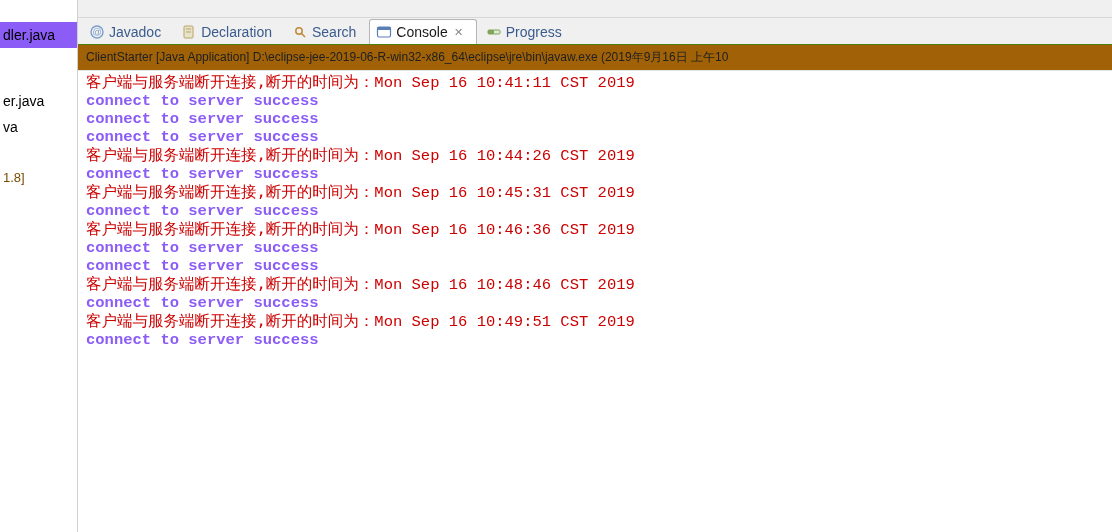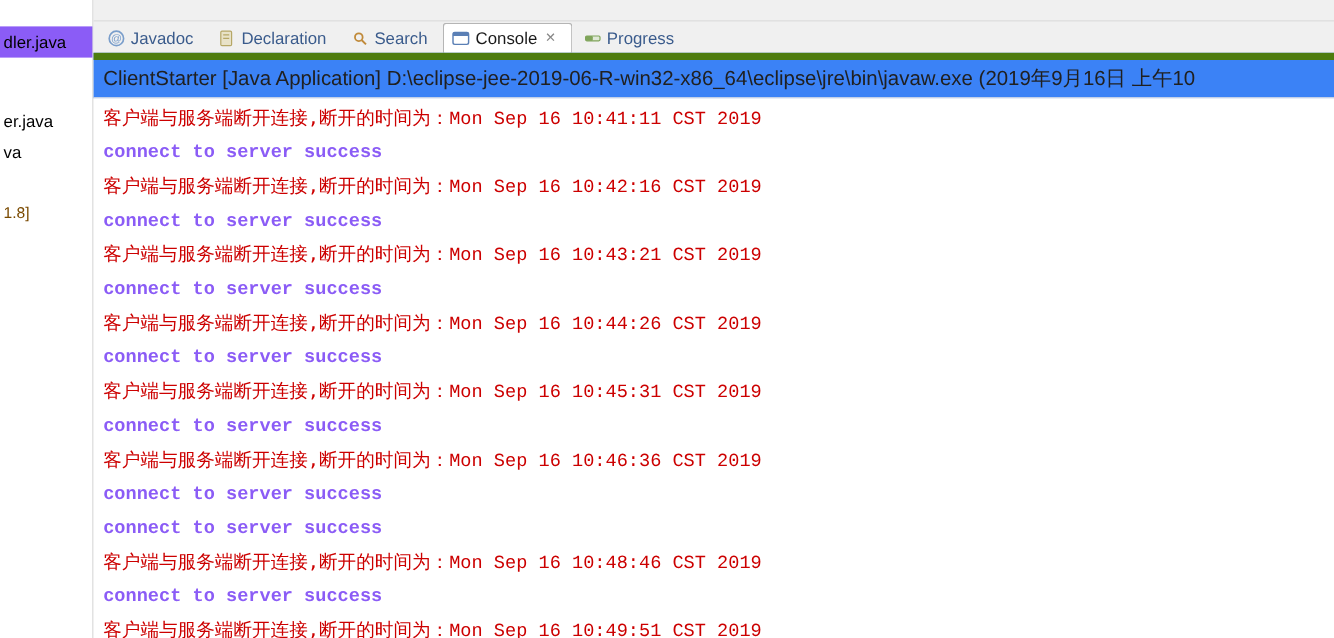--- a/index.html
+++ b/index.html
@@ -79,39 +79,39 @@
   .tab .icon { width: 16px; height: 16px; display:inline-flex; align-items:center; justify-content:center; }
   .tab .close-x {
     width: 14px; height: 14px;
     font-size: 11px; color: #888;
     display:flex; align-items:center; justify-content:center;
     border-radius:2px;
   }
 
   
   .console-head {
-    background: #3b82f6;
-    border-top: 6px solid #4d7c0f;
+    background: #a16207;
+    border-top: 1px solid #4d7c0f;
     border-bottom: 1px solid #e4e4e4;
     padding: 4px 6px 4px 8px;
-    font-size: 17px;
+    font-size: 12px;
     color: #202020;
     white-space: nowrap;
     overflow: hidden;
   }
 
   
   .console-body {
     flex: 1;
     background: #ffffff;
     padding: 2px 6px 4px 8px;
     overflow: hidden;
     font-family: "Consolas", "Courier New", monospace;
     font-size: 15.5px;
-    line-height: 28px;
+    line-height: 18px;
   }
   .log-line { white-space: pre; }
   .stderr {
     color: #cc0000;
     font-family: "Microsoft YaHei", "Consolas", monospace;
   }
   .stderr .mono-part{
     font-family: "Consolas","Courier New",monospace;
   }
   .stdout { color: #8b5cf6; font-weight: 600; }
@@ -190,23 +190,21 @@
         <span>Progress</span>
       </div>
 
     </div>
 
     <div class="console-head">ClientStarter [Java Application] D:\eclipse-jee-2019-06-R-win32-x86_64\eclipse\jre\bin\javaw.exe (2019年9月16日 上午10</div>
 
     <div class="console-body" id="console-body">
         <div class="log-line stderr"><span>客户端与服务端断开连接,断开的时间为：</span><span class="mono-part">Mon Sep 16 10:41:11 CST 2019</span></div>
         <div class="log-line stdout">connect to server success</div>
-        <div class="log-line stderr"><span>客户端与服务端断开连接,断开的时间为：</span><span class="mono-part">Mon Sep 16 10:42:16 CST 2019</span></div>
-        <div class="log-line stdout">connect to server success</div>
-        <div class="log-line stderr"><span>客户端与服务端断开连接,断开的时间为：</span><span class="mono-part">Mon Sep 16 10:43:21 CST 2019</span></div>
+        <div class="log-line stdout">connect to server success</div>
         <div class="log-line stdout">connect to server success</div>
         <div class="log-line stderr"><span>客户端与服务端断开连接,断开的时间为：</span><span class="mono-part">Mon Sep 16 10:44:26 CST 2019</span></div>
         <div class="log-line stdout">connect to server success</div>
         <div class="log-line stderr"><span>客户端与服务端断开连接,断开的时间为：</span><span class="mono-part">Mon Sep 16 10:45:31 CST 2019</span></div>
         <div class="log-line stdout">connect to server success</div>
         <div class="log-line stderr"><span>客户端与服务端断开连接,断开的时间为：</span><span class="mono-part">Mon Sep 16 10:46:36 CST 2019</span></div>
         <div class="log-line stdout">connect to server success</div>
         <div class="log-line stdout">connect to server success</div>
         <div class="log-line stderr"><span>客户端与服务端断开连接,断开的时间为：</span><span class="mono-part">Mon Sep 16 10:48:46 CST 2019</span></div>
         <div class="log-line stdout">connect to server success</div>

